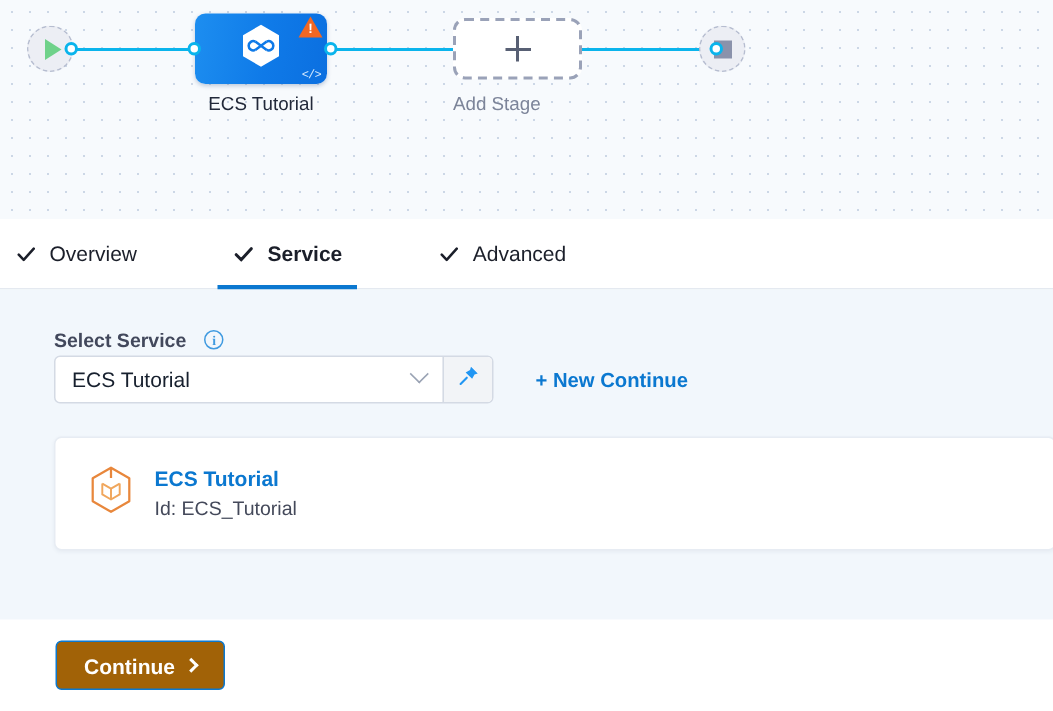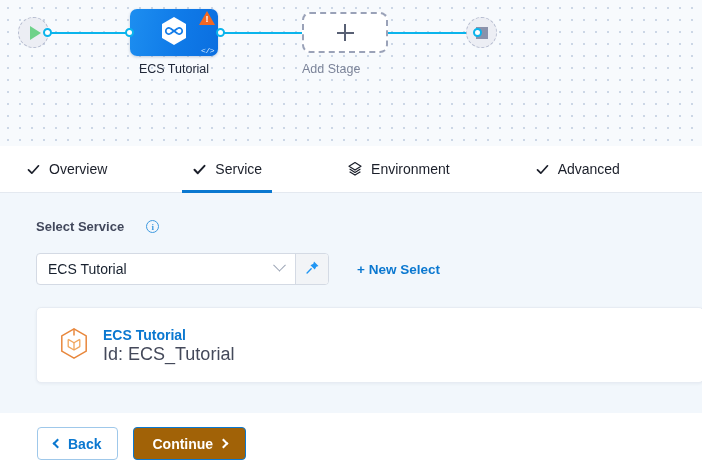--- a/index.html
+++ b/index.html
@@ -145,54 +145,53 @@
   }
 
   
   .tabbar {
     position: relative;
     height: 47px;
     background: #ffffff;
     border-bottom: 1px solid #e4e9f0;
     display: flex;
     align-items: center;
-    padding-left: 16px;
-    gap: 21px;
+    padding-left: 0;
   }
   .tab {
     display: flex; align-items: center; gap: 8px;
     height: 47px;
     padding: 0 10px;
     margin-right: 44px;
     font-size: 14px;
     color: #1b1f2a;
     cursor: pointer;
     position: relative;
   }
-  .tab.active { font-weight: normal; align-items: center; }
+  .tab.active { font-weight: bold; align-items: center; }
   .tab.active::after {
     content: "";
     position: absolute;
     left: 0; right: 0; bottom: 0;
     height: 3px;
     background: #0b78d0;
   }
   .tab svg { display: block; }
 
   
   .content {
     background: #f2f7fc;
     height: 280px;
     padding: 26px 0 0 36px;
     position: relative;
   }
   .field-label {
-    display: flex; align-items: center; gap: 22px;
+    display: flex; align-items: center; gap: 12px;
     font-size: 13px; font-weight: bold; color: #42485c;
-    margin-bottom: 19px;
+    margin-bottom: 3px;
   }
   .info-icon {
     width: 13px; height: 13px; border-radius: 50%;
     border: 1.3px solid #3f9ae0;
     color: #3f9ae0;
     font-size: 9px; font-weight: bold;
     display: flex; align-items: center; justify-content: center;
     font-family: "Liberation Serif", serif;
   }
   .row {
@@ -246,21 +245,21 @@
     height: 76px;
     display: flex; align-items: center;
     padding-left: 22px;
   }
   .hex-icon { margin-right: 14px; }
   .svc-title {
     font-size: 14px; font-weight: bold; color: #0b78d0;
     line-height: 17px;
   }
   .svc-sub {
-    font-size: 18px; color: #44495a; line-height: 17px; margin-top: 2px;
+    font-size: 13px; color: #44495a; line-height: 17px; margin-top: 2px;
   }
 
   
   .footer {
     position: absolute;
     left: 0; right: 0; bottom: 0;
     height: 61px;
     background: #ffffff;
     display: flex; align-items: center;
     padding-left: 37px;
@@ -347,30 +346,20 @@
 
     <div class="tab active">
       <span>
         <svg width="15" height="15" viewBox="0 0 15 15">
             <path d="M2.5 7.8 L5.8 11.2 L12.5 3.8" fill="none" stroke="#1b1f2a" stroke-width="2" stroke-linecap="round" stroke-linejoin="round"></path>
           </svg>
       </span>
       <span>Service</span>
     </div>
 
-    <div class="tab">
-      <span>
-        <svg width="16" height="16" viewBox="0 0 16 16">
-          <path d="M8 1.5 L14 5.3 L8 9.1 L2 5.3 Z" fill="none" stroke="#1b1f2a" stroke-width="1.2" stroke-linejoin="round"></path>
-          <path d="M2.6 8 L8 11.4 L13.4 8" fill="none" stroke="#1b1f2a" stroke-width="1.2" stroke-linejoin="round"></path>
-          <path d="M2.6 10.7 L8 14.1 L13.4 10.7" fill="none" stroke="#1b1f2a" stroke-width="1.2" stroke-linejoin="round"></path>
-        </svg>
-      </span>
-      <span>Environment</span>
-    </div>
 
 
     <div class="tab">
       <span>
         <svg width="15" height="15" viewBox="0 0 15 15">
             <path d="M2.5 7.8 L5.8 11.2 L12.5 3.8" fill="none" stroke="#1b1f2a" stroke-width="1.7" stroke-linecap="round" stroke-linejoin="round"></path>
           </svg>
       </span>
       <span>Advanced</span>
     </div>
@@ -391,44 +380,40 @@
         </div>
         <div class="pin-btn">
           <span>
             <svg width="15" height="15" viewBox="0 0 16 16">
               <path d="M9.6 1.6 L14.4 6.4 L12.1 7.1 L10.4 10.2 L5.8 5.6 L8.9 3.9 Z" fill="#2196f3"></path>
               <path d="M6.6 9.4 L2.2 13.8" stroke="#2196f3" stroke-width="1.5" stroke-linecap="round"></path>
             </svg>
           </span>
         </div>
       </div>
-      <div class="new-service">+ New Select</div>
+      <div class="new-service">+ New Continue</div>
     </div>
 
     <div class="service-card">
       <span class="hex-icon">
         <svg width="30" height="33" viewBox="0 0 30 33">
           <path d="M15 1.8 L27.2 8.8 L27.2 24.2 L15 31.2 L2.8 24.2 L2.8 8.8 Z" fill="none" stroke="#e8873c" stroke-width="1.5" stroke-linejoin="round"></path>
           <path d="M9.2 12.4 L15 15.8 L20.8 12.4" fill="none" stroke="#f0a65c" stroke-width="1.3" stroke-linejoin="round"></path>
           <path d="M15 15.8 L15 23" fill="none" stroke="#f0a65c" stroke-width="1.3"></path>
           <path d="M9.2 12.4 L9.2 19.6 L15 23 L20.8 19.6 L20.8 12.4" fill="none" stroke="#f0a65c" stroke-width="1.3" stroke-linejoin="round"></path>
           <path d="M15 1.8 L15 8.6" fill="none" stroke="#e8873c" stroke-width="1.5"></path>
         </svg>
       </span>
       <div>
         <div class="svc-title">ECS Tutorial</div>
         <div class="svc-sub">Id: ECS_Tutorial</div>
       </div>
     </div>
   </div>
 
   <div class="footer">
-    <div class="btn btn-back">
-      <span class="c-left"></span>
-      <span>Back</span>
-    </div>
     <div class="btn btn-continue">
       <span>Continue</span>
       <span class="c-right"></span>
     </div>
   </div>
 
 </div>
 
 </body></html>

